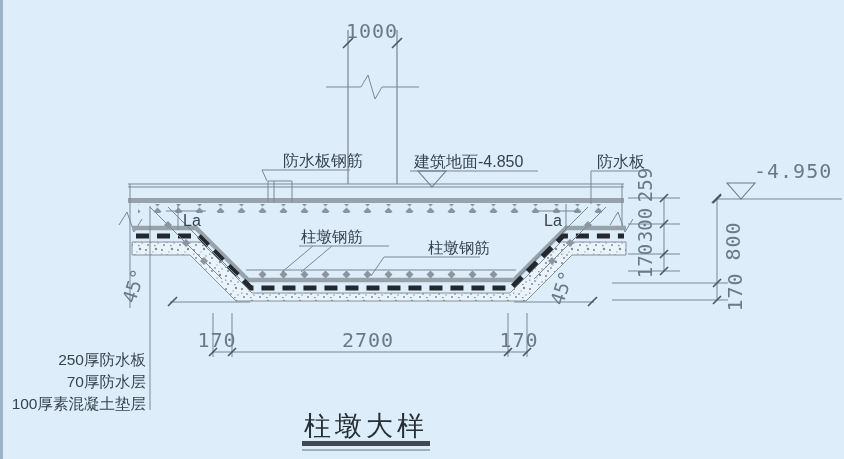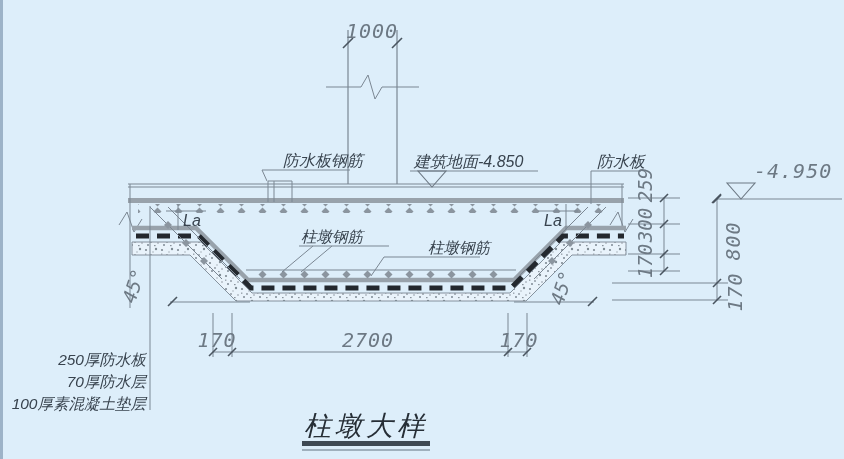--- a/index.html
+++ b/index.html
@@ -1,17 +1,17 @@
 <!DOCTYPE html>
 <html><head>
 <meta charset="utf-8">
 <style>
   html,body{margin:0;padding:0;background:#ddeefa;}
   .stage{position:relative;width:844px;height:459px;background:#ddeefa;overflow:hidden;
-         font-family:"Liberation Sans", sans-serif;font-style:italic;}
+         font-family:"Liberation Sans", sans-serif;}
   svg{display:block;}
   .ln{stroke:#7b8793;stroke-width:1;fill:none;}
   .lnv{stroke:#7b8793;stroke-width:1.2;fill:none;}
   .thick{stroke:#98a2ab;stroke-width:4.5;fill:none;}
   .reb{stroke:#23282e;stroke-width:5;fill:none;stroke-dasharray:13 8;}
   .tick{stroke:#4a5560;stroke-width:1.6;fill:none;}
   .dimline{stroke:#7b8793;stroke-width:1;fill:none;}
   .dimtxt{font-family:"DejaVu Sans Mono", monospace;font-size:20px;fill:#6d7984;letter-spacing:1px;}
   .dimtxts{font-family:"DejaVu Sans Mono", monospace;font-size:19px;fill:#6d7984;}
   .cjk{font-family:"Liberation Sans", sans-serif;font-size:15.5px;fill:#38434e;}

